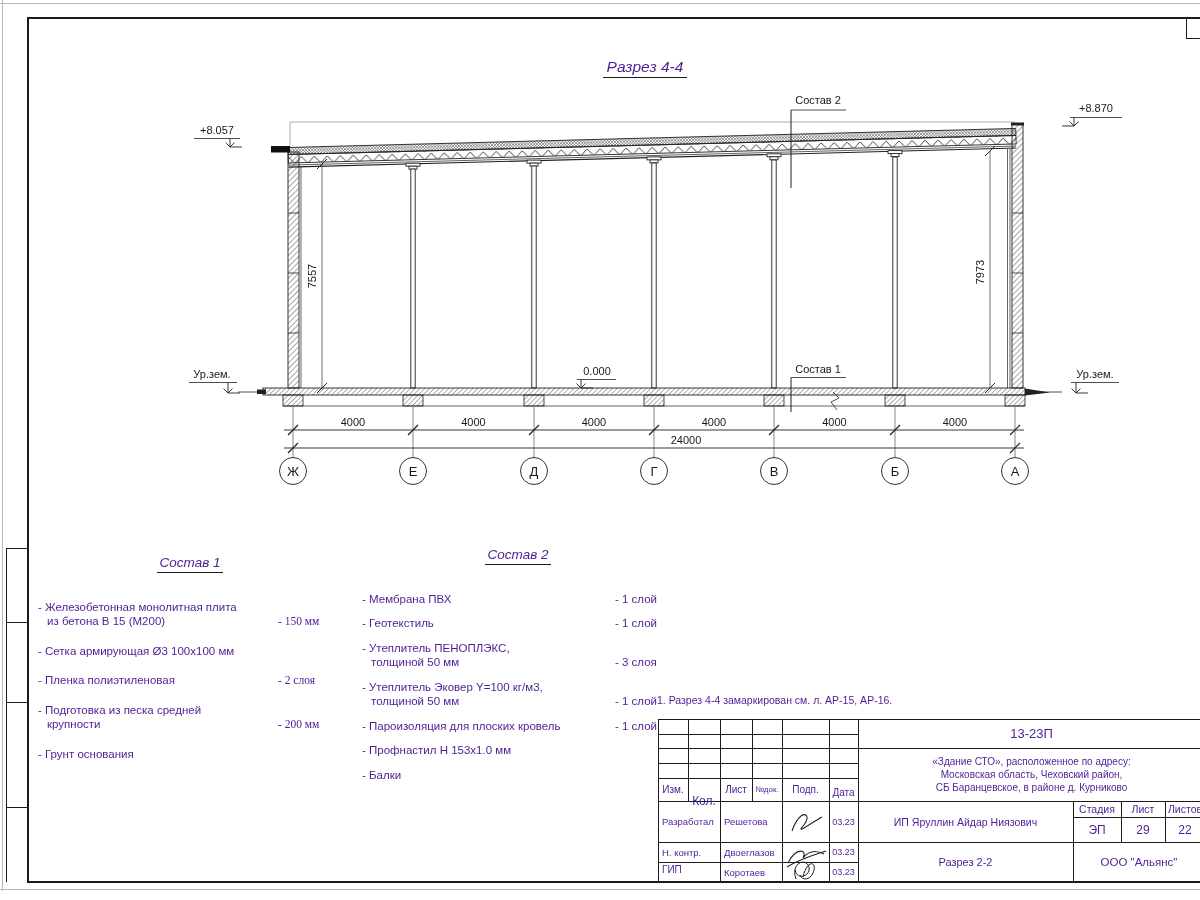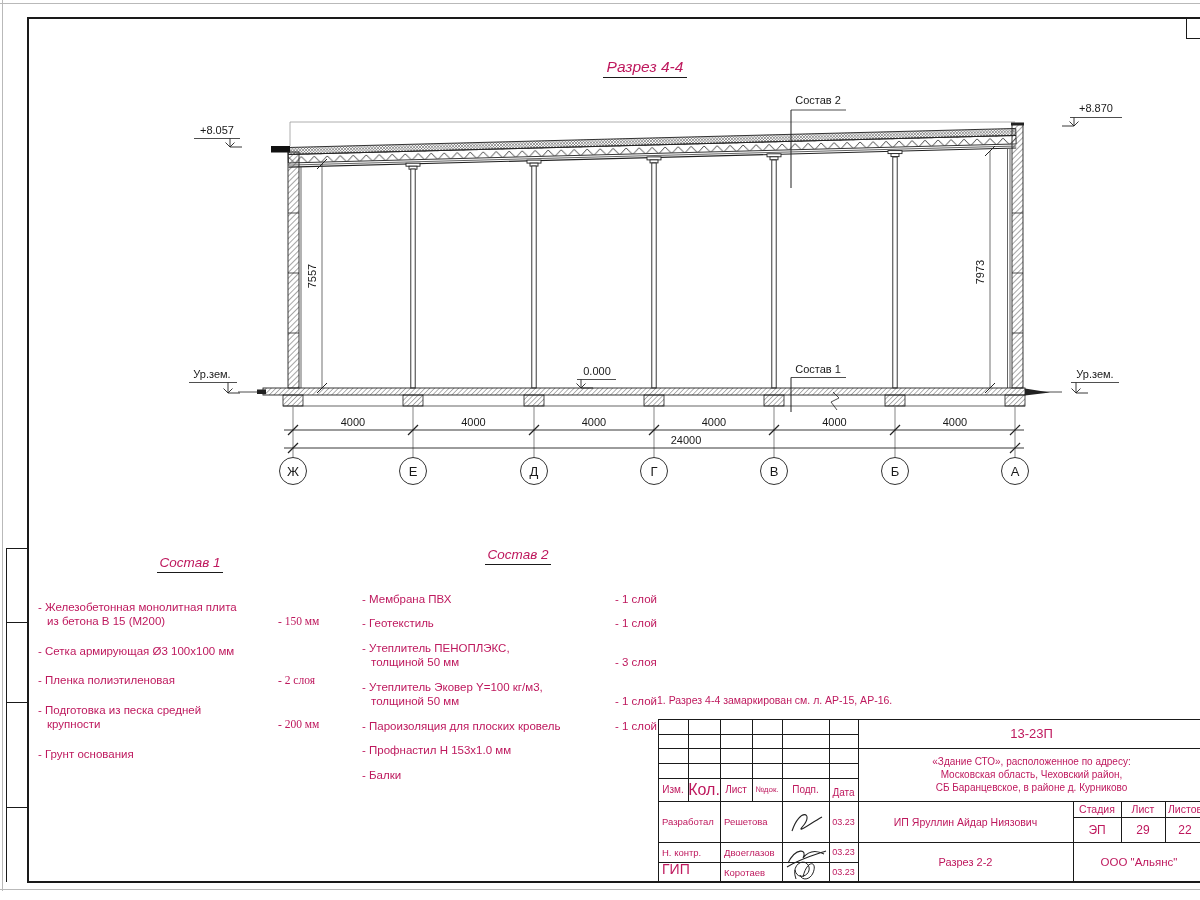--- a/index.html
+++ b/index.html
@@ -1,17 +1,17 @@
 <!DOCTYPE html>
 <html><head>
 <meta charset="utf-8">
 <style>
   html,body{margin:0;padding:0;background:#fff;}
   .page{position:relative;width:1200px;height:900px;background:#fff;overflow:hidden;
-        font-family:"Liberation Sans",sans-serif;color:#be185d;}
+        font-family:"Liberation Sans",sans-serif;color:#4c1d95;}
   .hline,.vline{position:absolute;background:#1a1a1a;}
   .edge{position:absolute;background:#b9b9b9;}
   
   .dwg-title{position:absolute;left:560px;top:58px;width:170px;text-align:center;
              font-style:italic;font-size:15.5px;}
   .dwg-title span{border-bottom:1px solid #1a1a1a;padding:0 4px 2px;}
   
   .slist{position:absolute;font-size:11.5px;line-height:14.5px;}
   .slist .ltitle{text-align:center;font-style:italic;font-size:13.5px;margin-bottom:29px;}
   .slist .ltitle span{border-bottom:1px solid #1a1a1a;padding:0 3px 2px;}
@@ -343,33 +343,33 @@
     <div class="v" style="left:62px;top:0;height:163px"></div>
     <div class="v" style="left:94px;top:0;height:82px"></div>
     <div class="v" style="left:124px;top:0;height:163px"></div>
     <div class="v" style="left:171px;top:0;height:163px"></div>
     <div class="v" style="left:200px;top:0;height:163px"></div>
     <div class="v" style="left:415px;top:82px;height:81px"></div>
     <div class="v" style="left:463px;top:82px;height:41px"></div>
     <div class="v" style="left:507px;top:82px;height:41px"></div>
 
     <div class="c" style="left:0;top:59px;width:30px;height:23px;font-size:10px">Изм.</div>
-    <div class="c" style="left:30px;top:59px;width:32px;height:23px;font-size:16px">Кол.</div>
+    <div class="c" style="left:30px;top:70px;width:32px;height:23px;font-size:12px">Кол.</div>
     <div class="c" style="left:62px;top:59px;width:32px;height:23px;font-size:10px">Лист</div>
     <div class="c" style="left:94px;top:59px;width:30px;height:23px;font-size:8px">№док.</div>
     <div class="c" style="left:124px;top:59px;width:47px;height:23px;font-size:10px">Подп.</div>
     <div class="c" style="left:171px;top:62px;width:29px;height:23px;font-size:10px">Дата</div>
 
     <div class="c lft" style="left:0;top:82px;width:62px;height:41px;font-size:9.5px">Разработал</div>
     <div class="c lft" style="left:62px;top:82px;width:62px;height:41px;font-size:9.5px">Решетова</div>
     <div class="c" style="left:171px;top:82px;width:29px;height:41px;font-size:9px">03.23</div>
     <div class="c lft" style="left:0;top:123px;width:62px;height:20px;font-size:9.5px">Н. контр.</div>
     <div class="c lft" style="left:62px;top:123px;width:62px;height:20px;font-size:9.5px">Двоеглазов</div>
     <div class="c" style="left:171px;top:123px;width:29px;height:20px;font-size:9px">03.23</div>
-    <div class="c lft" style="left:0;top:143px;width:62px;height:14px;font-size:14px">ГИП</div>
+    <div class="c lft" style="left:0;top:143px;width:62px;height:14px;font-size:10px">ГИП</div>
     <div class="c lft" style="left:62px;top:143px;width:62px;height:20px;font-size:9.5px">Коротаев</div>
     <div class="c" style="left:171px;top:143px;width:29px;height:20px;font-size:9px">03.23</div>
 
     <svg style="position:absolute;left:124px;top:82px" width="47" height="81" viewBox="0 0 47 81">
       <path d="M10,30 C18,6 32,12 21,25 C14,33 26,24 40,16" fill="none" stroke="#222" stroke-width="1.1"></path>
       <path d="M6,62 C14,46 26,48 21,57 C28,48 36,50 42,53 M5,66 C18,58 32,54 44,50" fill="none" stroke="#222" stroke-width="1.1"></path>
       <path d="M14,78 C8,62 24,56 27,66 C29,75 15,80 13,69 M21,76 C25,58 36,60 31,72 C28,79 20,80 18,74" fill="none" stroke="#222" stroke-width="1"></path>
     </svg>
 
     <div class="c" style="left:200px;top:0;width:347px;height:29px;font-size:13px">13-23П</div>

